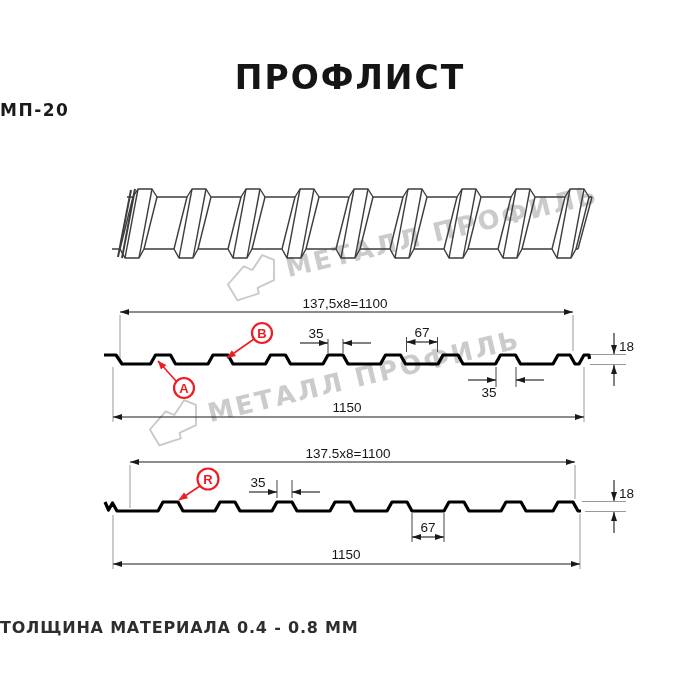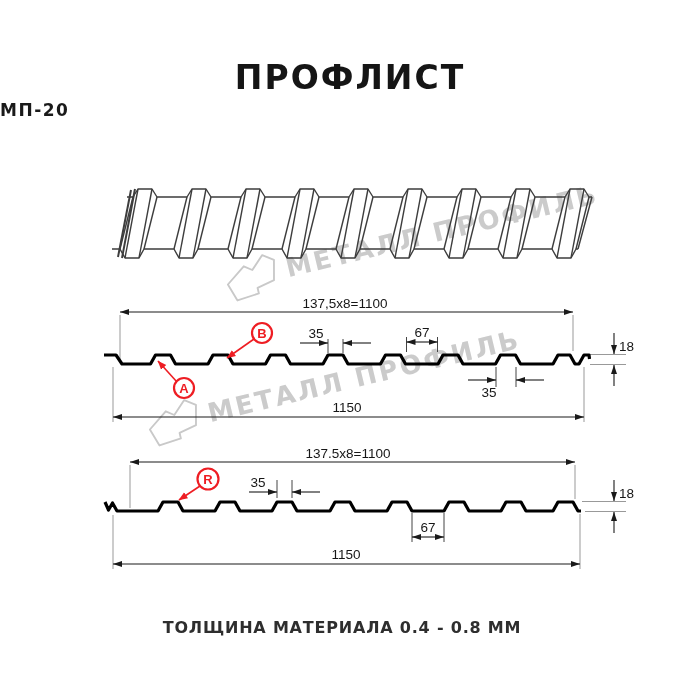--- a/index.html
+++ b/index.html
@@ -4,21 +4,21 @@
 <style>
   html,body{margin:0;padding:0;background:#fff;}
   .page{position:relative;width:700px;height:700px;background:#ffffff;overflow:hidden;
         font-family:"Liberation Sans",sans-serif;}
   .title{position:absolute;left:0;right:0;top:58px;text-align:center;
          font-family:"DejaVu Sans","Liberation Sans",sans-serif;
          font-size:33px;font-weight:bold;letter-spacing:2px;color:#151515;}
   .subtitle{position:absolute;left:0;right:0;top:100px;
          font-family:"DejaVu Sans","Liberation Sans",sans-serif;
          font-size:17px;font-weight:600;letter-spacing:1.5px;color:#1a1a1a;}
-  .footer{position:absolute;left:0;right:16px;top:618px;text-align:center;
+  .footer{position:absolute;left:0;right:16px;top:618px;
          font-family:"DejaVu Sans","Liberation Sans",sans-serif;
          font-size:16px;font-weight:600;letter-spacing:0.8px;color:#2e2e2e;}
   .wm{position:absolute;display:flex;align-items:center;gap:8px;
       transform:rotate(-13.5deg);transform-origin:left center;
       color:#cbcbcb;font-weight:bold;font-size:26px;letter-spacing:2.5px;
       white-space:nowrap;z-index:1;
       font-family:"DejaVu Sans","Liberation Sans",sans-serif;}
   .wm1{left:222px;top:261px;}
   .wm2{left:144px;top:406px;}
   svg.layer{position:absolute;left:0;z-index:2;}

